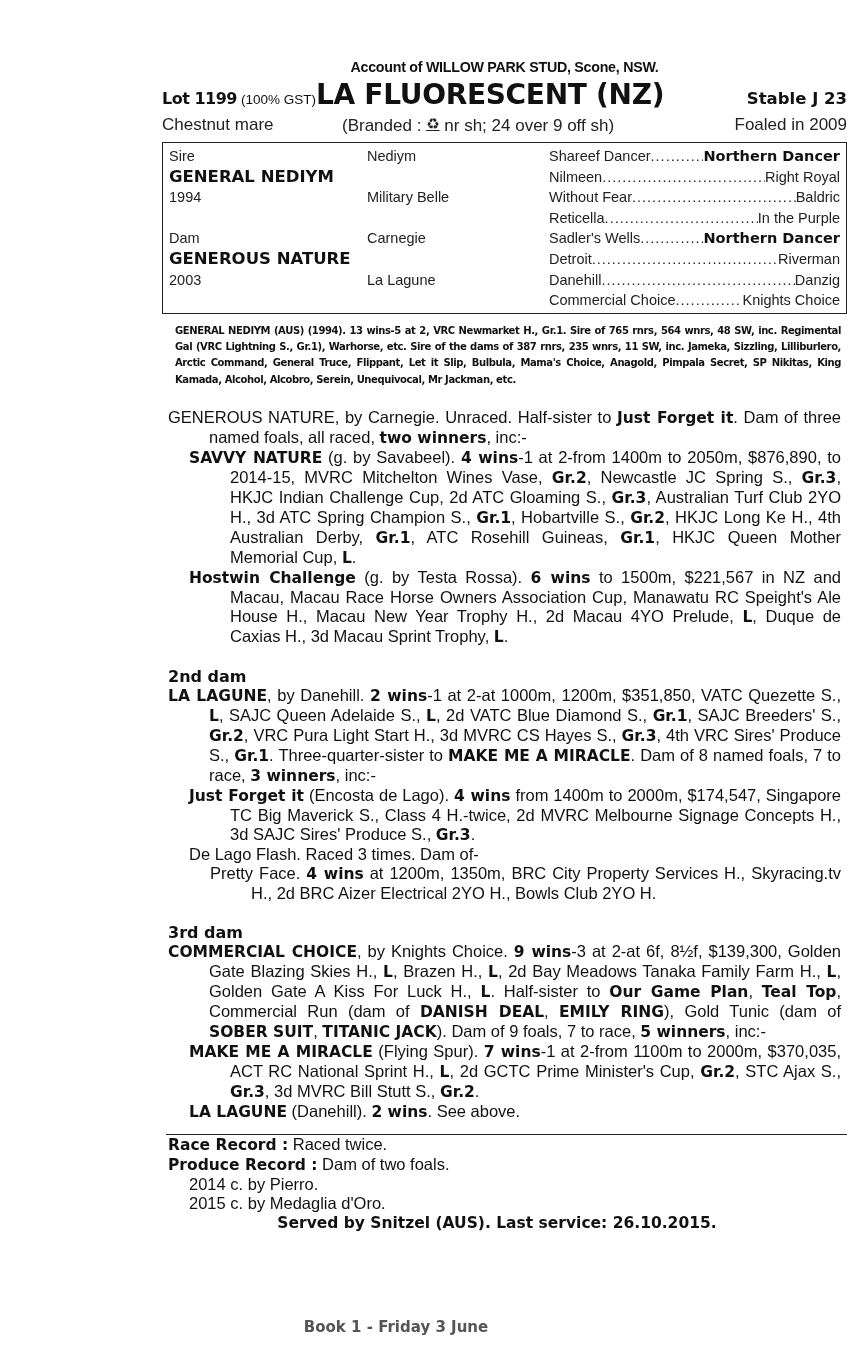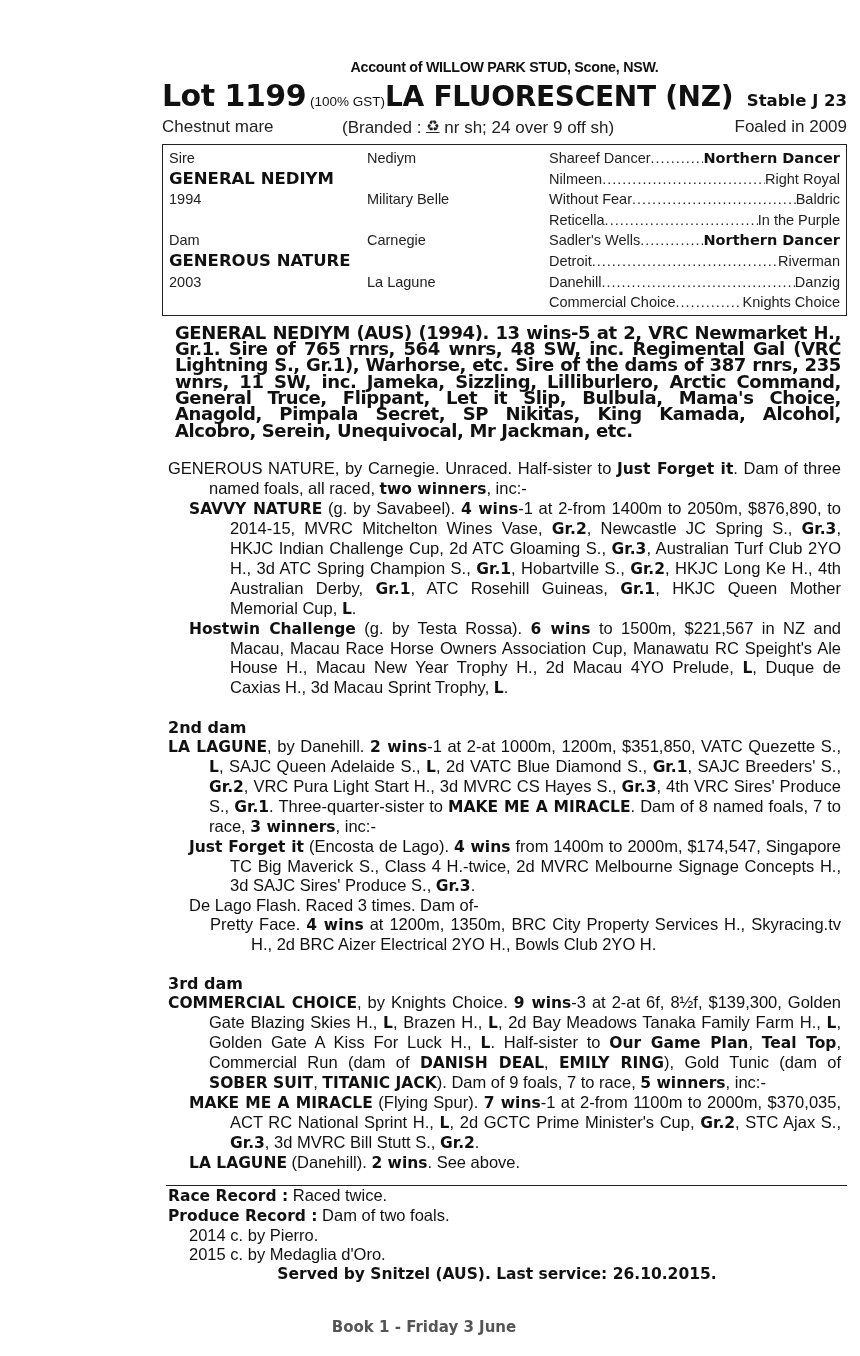--- a/index.html
+++ b/index.html
@@ -1,49 +1,49 @@
 <!DOCTYPE html>
 <html><head>
 <meta charset="utf-8">
 <style>
   html, body { margin:0; padding:0; background:#ffffff; }
   body { width:860px; height:1356px; position:relative; overflow:hidden; color:#111; font-family:"Liberation Sans", sans-serif; }
   .page { position:absolute; left:162px; top:58px; width:685px; }
   .account { text-align:center; font-weight:bold; font-size:15.5px; letter-spacing:-0.3px; margin-left:0px; transform:scaleX(0.92); transform-origin:center; }
   .titlerow { display:flex; align-items:baseline; margin-top:2px; white-space:nowrap; }
-  .lot { font-family:"DejaVu Sans", sans-serif; font-weight:bold; font-size:30px; letter-spacing:-0.5px; }
+  .lot { font-family:"DejaVu Sans", sans-serif; font-weight:bold; font-size:16px; letter-spacing:-0.5px; }
   .gst { font-size:13.5px; margin-left:4px; }
   .hname { font-family:"DejaVu Sans", sans-serif; font-weight:bold; font-size:28px; letter-spacing:-0.3px; }
   .stable { font-family:"DejaVu Sans", sans-serif; font-weight:bold; font-size:16.5px; margin-left:auto; }
   .subrow { display:flex; font-size:17px; margin-top:4px; color:#222; }
   .subrow .col1 { width:180px; }
   .subrow .col2 { width:360px; }
   .subrow .col3 { margin-left:auto; }
   .brand { display:inline-block; font-size:15px; text-decoration:underline; vertical-align:2px; }
   .ped { border:1.5px solid #222; margin-top:6px; padding:3px 6px 2px 6px; display:grid; grid-template-columns:198px 182px 1fr; font-size:14.5px; color:#222; }
   .ped .cell { height:20.6px; line-height:20.6px; white-space:nowrap; overflow:hidden; }
   .ped .big { font-family:"DejaVu Sans", sans-serif; font-weight:bold; font-size:16.5px; color:#111; overflow:visible; }
   .ped .anc { display:flex; }
   .ped .anc .dots { flex:1; overflow:hidden; }
   .ped .anc .dots::after { content:"........................................................................................................"; letter-spacing:1px; }
   .ped .anc .b { font-family:"DejaVu Sans", sans-serif; font-weight:bold; color:#111; }
-  .sire { font-family:"DejaVu Sans", sans-serif; font-weight:bold; font-size:18px; line-height:16.3px; margin:9px 6px 12px 13px; letter-spacing:-0.4px; text-align:justify; }
+  .sire { font-family:"DejaVu Sans", sans-serif; font-weight:bold; font-size:10px; line-height:16.3px; margin:9px 6px 12px 13px; letter-spacing:-0.4px; text-align:justify; }
   .sec { margin-top:20px; }
   .sech { font-family:"DejaVu Sans", sans-serif; font-weight:bold; font-size:16px; line-height:19px; margin-left:6px; }
   .p { font-size:16.5px; line-height:19px; text-align:justify; }
   .p b, .bd { font-family:"DejaVu Sans", sans-serif; font-weight:bold; font-size:15.5px; }
   .l0 { padding-left:47px; text-indent:-41px; margin-right:6px; }
   .l1 { padding-left:68px; text-indent:-41px; margin-right:6px; }
   .l1b { padding-left:89px; text-indent:-41px; margin-right:6px; }
   .rule { border-top:1.5px solid #222; margin-top:12px; margin-left:4px; }
   .rec { font-size:16.5px; line-height:19px; margin-left:6px; }
   .rec .lbl { font-family:"DejaVu Sans", sans-serif; font-weight:bold; font-size:15.5px; }
   .foal { font-size:16.5px; line-height:19px; margin-left:27px; }
   .served { font-family:"DejaVu Sans", sans-serif; font-weight:bold; font-size:15.5px; text-align:center; margin-left:-15px; line-height:20px; }
-  .footer { position:absolute; top:1318px; left:0; width:792px; text-align:center; font-family:"DejaVu Sans", sans-serif; font-weight:bold; font-size:15px; color:#555;margin-left:28px; }
+  .footer { position:absolute; top:1318px; left:0; width:792px; text-align:center; font-family:"DejaVu Sans", sans-serif; font-weight:bold; font-size:15px; color:#555; }
 </style>
 </head>
 <body>
 
 <div class="page">
   <div class="account">Account of WILLOW PARK STUD, Scone, NSW.</div>
   <div class="titlerow">
     <span class="lot">Lot 1199</span>
     <span class="gst">(100% GST)</span>
     <span class="hname">LA FLUORESCENT (NZ)</span>

